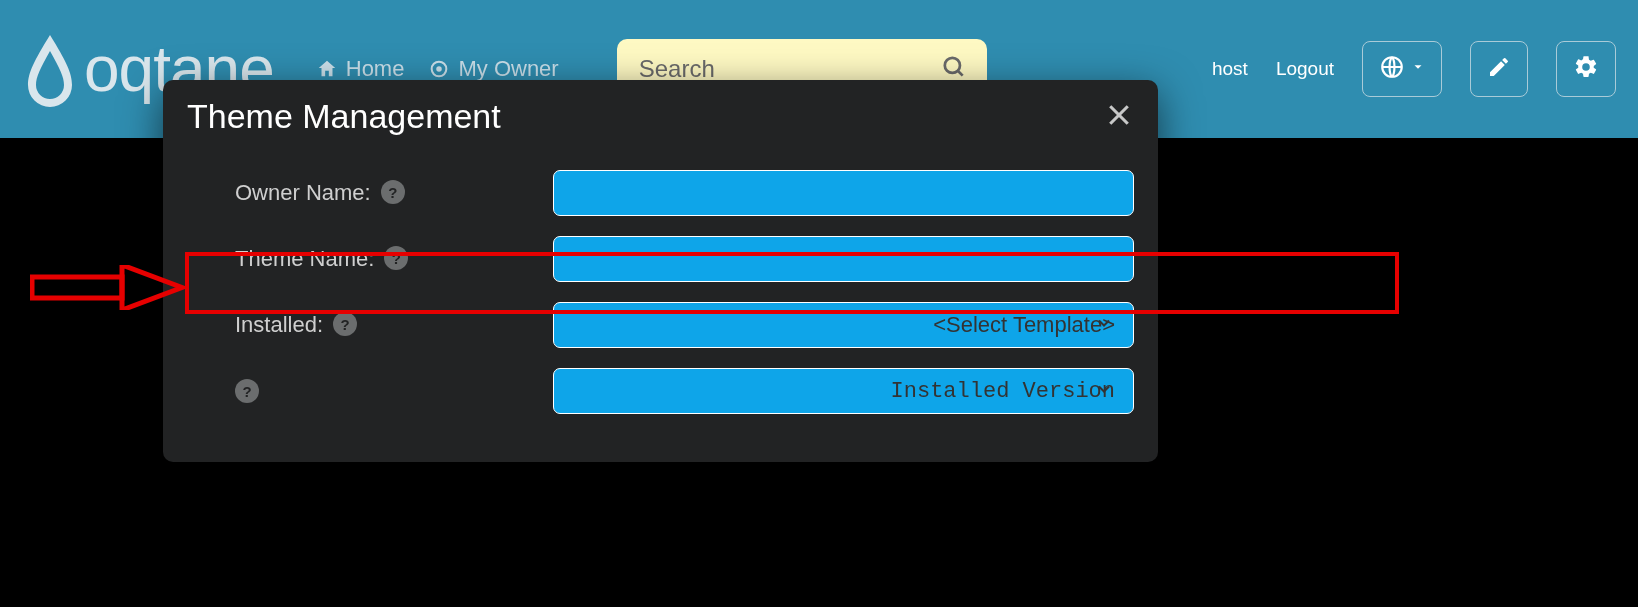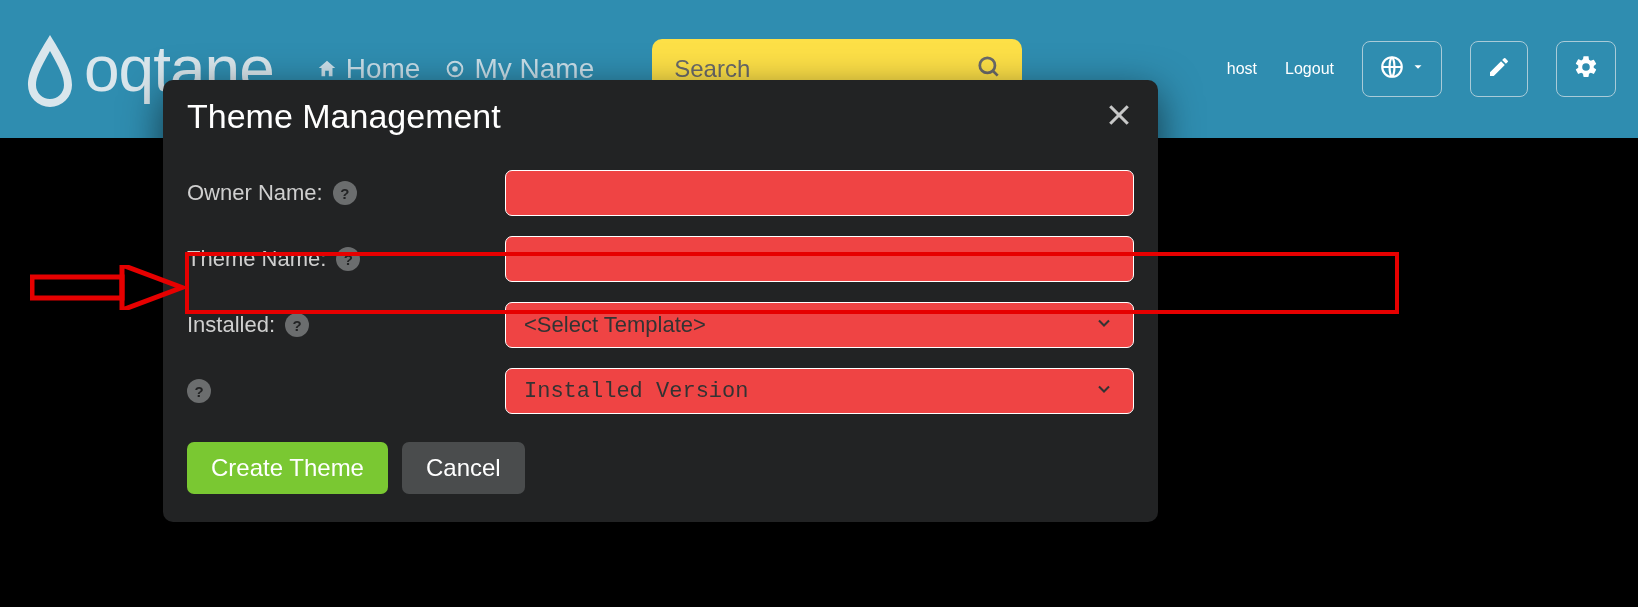--- a/index.html
+++ b/index.html
@@ -27,45 +27,45 @@
     font-size: 64px;
     font-weight: 400;
     color: #d9e6ec;
     line-height: 1;
     font-family: "Segoe UI Light","Segoe UI",Arial,sans-serif;
   }
 
   .nav-links { display:flex; align-items:center; gap:24px; margin-left:28px; }
   .nav-link {
     display:flex; align-items:center; gap:8px;
-    color:#cadfe9; font-size:28px; cursor:pointer;
+    color:#cadfe9; font-size:22px; cursor:pointer;
   }
   .nav-link .ic { display:inline-flex; width:22px; height:22px; }
 
   .search-wrap {
     margin-left: 44px;
     position: relative;
     width: 370px; height: 60px;
-    background: #fde047;
+    background: #fef9c3;
     border-radius: 10px;
     display:flex; align-items:center;
   }
   .search-input {
     flex:1; border:none; outline:none; background:transparent;
     font-size:24px; color:#6a6a6a; padding:0 22px;
   }
   .search-input::placeholder { color:#6a6a6a; }
   .search-icon { position:absolute; right:20px; top:50%; transform:translateY(-50%); color:#6a6a6a; }
 
   .righttools {
     margin-left:auto;
     display:flex; align-items:center; gap:28px;
   }
   .link-plain {
-    color:#fff; font-size:16px; cursor:pointer;
+    color:#fff; font-size:19px; cursor:pointer;
   }
   .btn-box {
     height:56px; min-width:56px;
     border:1px solid #a9cbd8;
     border-radius:8px;
     background:transparent;
     display:flex; align-items:center; justify-content:center;
     padding:0 16px; color:#fff; cursor:pointer;
     gap:6px;
   }
@@ -87,34 +87,34 @@
   }
   .modal-title {
     color:#fff; font-size:34px; font-weight:400;
   }
   .close-x { cursor:pointer; color:#c8c8c8; }
 
   .frow {
     display:flex; align-items:center; gap:20px;
     margin-bottom: 20px;
   }
-  .flabel-wrap { width:298px; display:flex; align-items:center; gap:10px; }
+  .flabel-wrap { width:298px; display:flex; gap:10px;margin-left:48px; }
   .flabel { font-size:22px; color:#cfcfcf; }
   .help-dot {
     width:24px; height:24px; border-radius:50%;
     background:#6b6d6e; color:#222324; font-size:15px; font-weight:700;
     display:flex; align-items:center; justify-content:center;
     cursor:pointer;
   }
   .fcontrol { flex:1; }
   .txt, .sel {
     width:100%; height:46px;
-    background:#ef4444; border:1px solid #fff; border-radius:7px;
+    background:#0ea5e9; border:1px solid #fff; border-radius:7px;
     font-size:22px; color:#333; padding:0 18px;
-    appearance:none; -webkit-appearance:none;
+    appearance:none;justify-content:flex-end; -webkit-appearance:none;
   }
   .sel-wrap { position:relative; }
   .sel-caret { position:absolute; right:20px; top:50%; transform:translateY(-50%); pointer-events:none; color:#333; }
 
   .actions { display:flex; gap:14px; margin-top:28px; }
   .btn-primary {
     background:#7ac832; color:#fff; border:none; border-radius:7px;
     font-size:24px; padding:12px 24px; cursor:pointer;
   }
   .btn-secondary {
@@ -160,21 +160,21 @@
       </span>
       <span>Home</span>
     </div>
     <div class="nav-link">
       <span class="ic">
         <svg viewBox="0 0 24 24" width="22" height="22" fill="none" stroke="#cadfe9" stroke-width="2.2">
           <circle cx="12" cy="12" r="8"></circle>
             <circle cx="12" cy="12" r="3" fill="#cadfe9" stroke="none"></circle>
         </svg>
       </span>
-      <span>My Name</span>
+      <span>My Owner</span>
     </div>
   </div>
 
   <div class="search-wrap">
     <input class="search-input" type="text" placeholder="Search" style="">
     <span class="search-icon">
       <svg viewBox="0 0 24 24" width="26" height="26" fill="none" stroke="#6a6a6a" stroke-width="2.5">
         <circle cx="10.5" cy="10.5" r="7"></circle>
           <line x1="20" y1="20" x2="15.5" y2="15.5"></line>
       </svg>
@@ -271,23 +271,19 @@
         <span>Installed Version</span>
       </div>
       <span class="sel-caret">
         <svg viewBox="0 0 24 24" width="20" height="20" fill="none" stroke="#333" stroke-width="2.5">
             <polyline points="6 9 12 15 18 9"></polyline>
           </svg>
       </span>
     </div>
   </div>
 
-  <div class="actions">
-    <button class="btn-primary">Create Theme</button>
-    <button class="btn-secondary">Cancel</button>
-  </div>
 </div>
 
 <svg class="annot-arrow" viewBox="0 0 155 45">
   <rect x="2" y="12" width="90" height="21" fill="none" stroke="#e60000" stroke-width="5"></rect>
   <polygon points="92,0 92,45 152,22.5" fill="none" stroke="#e60000" stroke-width="5"></polygon>
 </svg>
 <div class="highlight-box"></div>
 
 </body></html>

